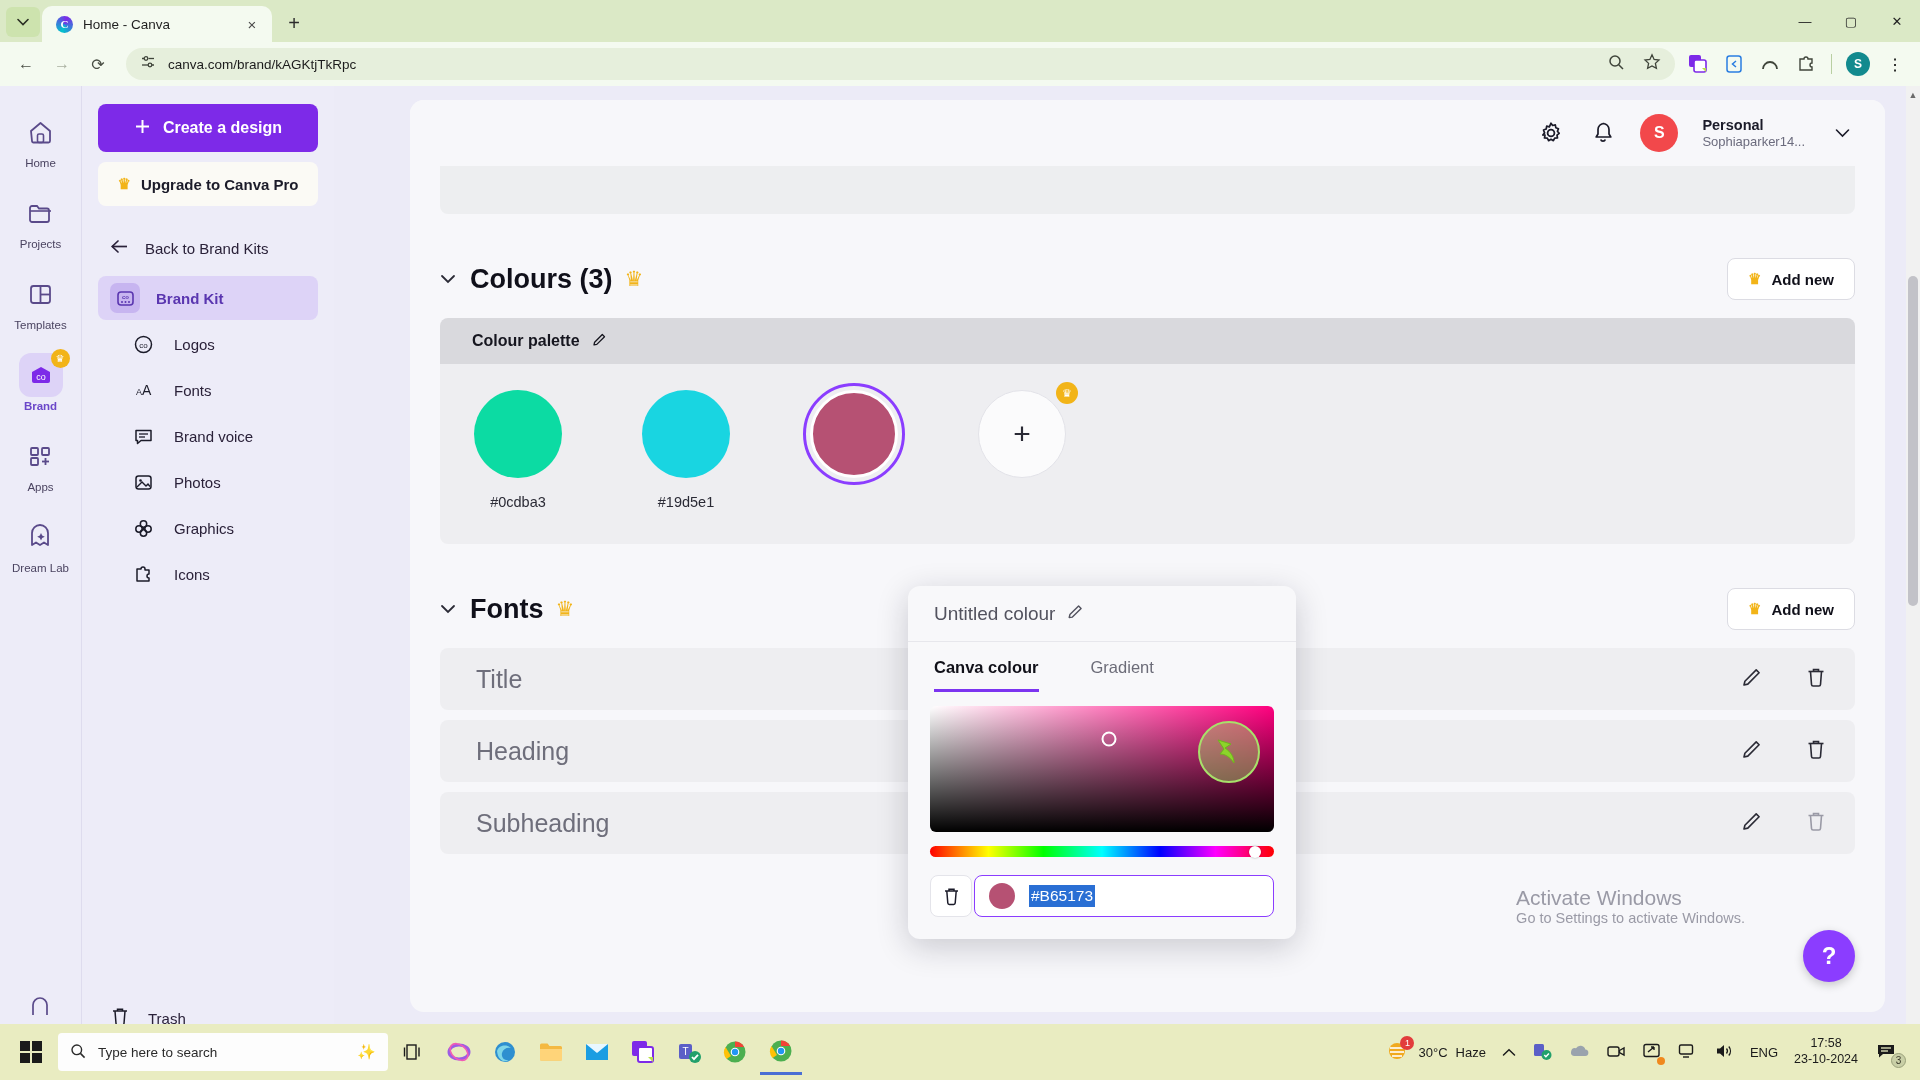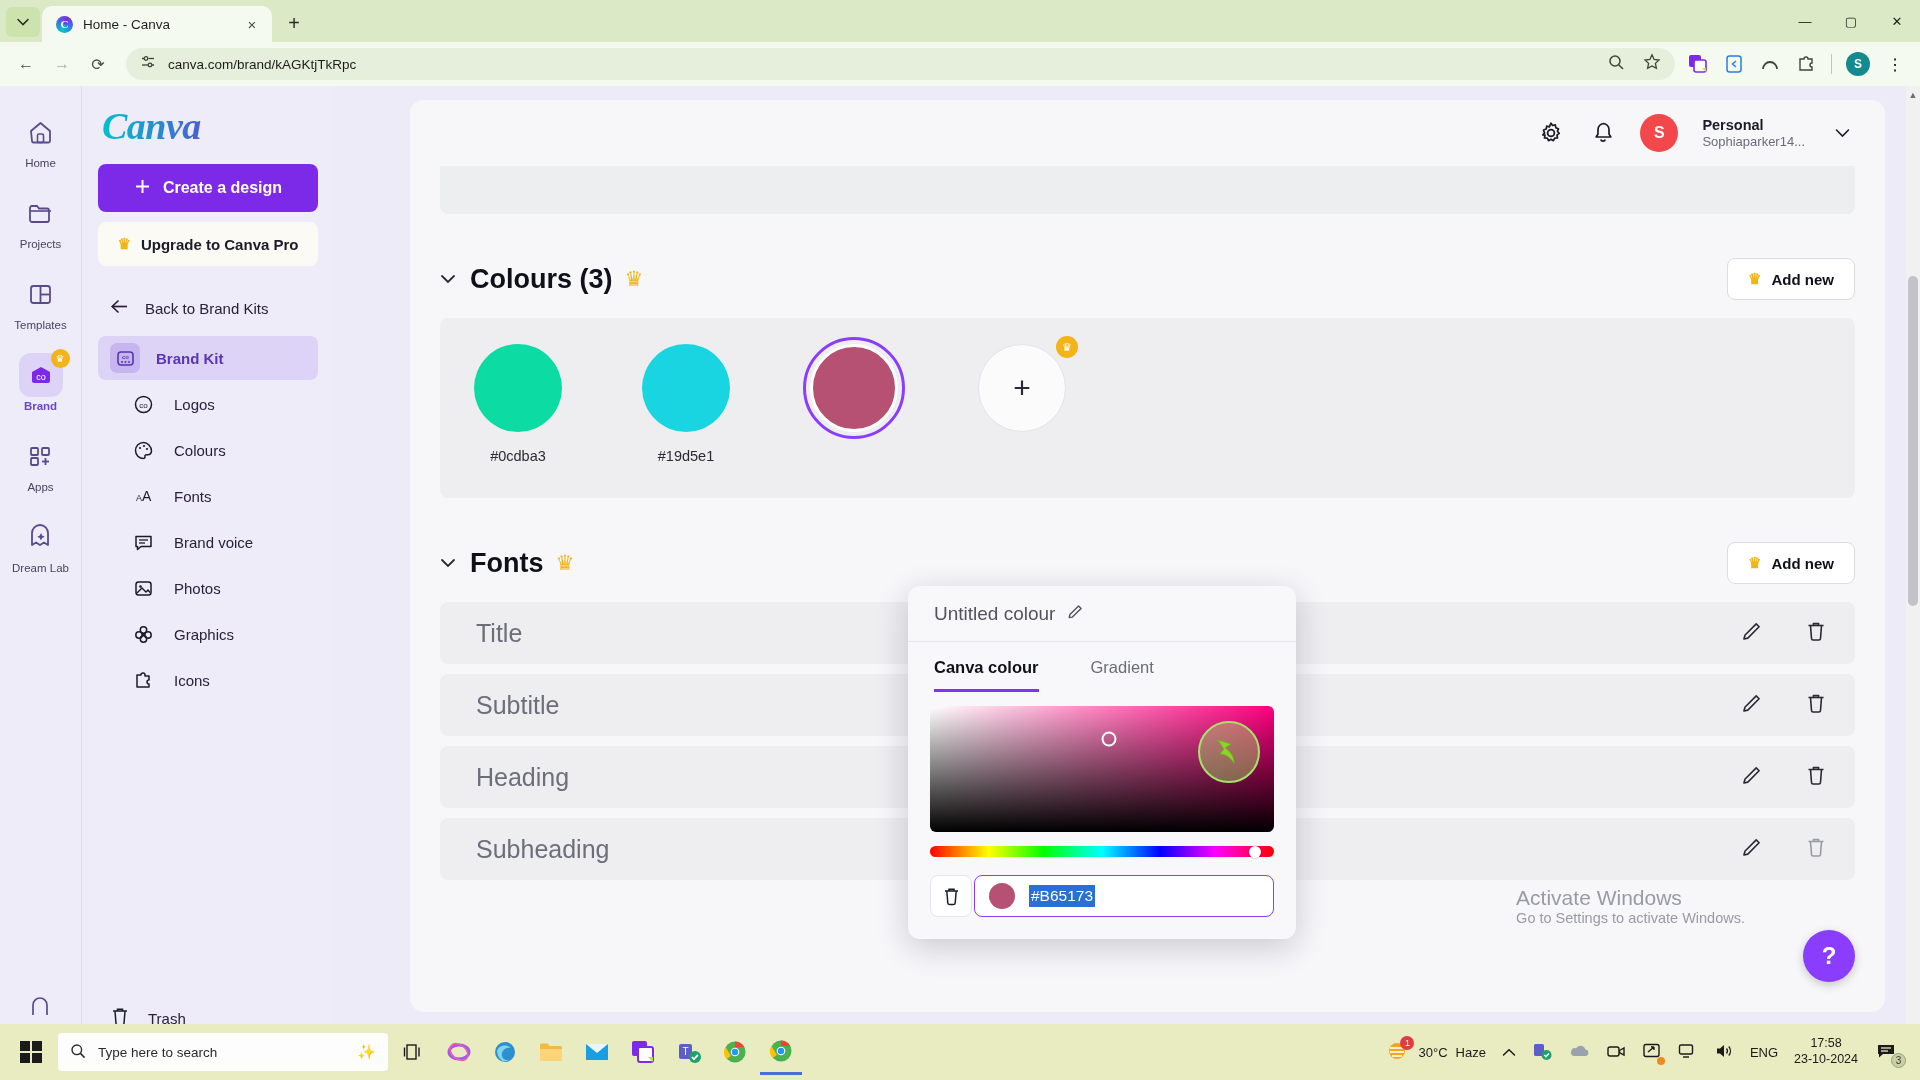--- a/index.html
+++ b/index.html
@@ -647,21 +647,20 @@
       <div class="rail-ico">
         <svg width="26" height="26" viewBox="0 0 26 26">
             <path d="M5 19 V9 a7 7 0 0114 0 v10" stroke="#5a4a8a" stroke-width="1.7" fill="none"></path>
           </svg>
       </div>
       <div class="rail-label">Gl</div>
     </div>
   </div>
 
   <div class="sidebar">
-    <div class="canva-logo">Canva</div>
 
     <div class="create-btn">
       <span>
         <svg width="17" height="17" viewBox="0 0 17 17">
             <line x1="8.5" y1="2" x2="8.5" y2="15" stroke="#fff" stroke-width="2"></line>
             <line x1="2" y1="8.5" x2="15" y2="8.5" stroke="#fff" stroke-width="2"></line>
           </svg>
       </span>
       <span>Create a design</span>
     </div>
@@ -697,31 +696,20 @@
 
       <div class="nav-sub">
         <div class="nav-row">
           <span class="nav-ico">
             <svg width="21" height="21" viewBox="0 0 21 21">
                 <circle cx="10.5" cy="10.5" r="8" stroke="#1b1b29" stroke-width="1.5" fill="none"></circle>
                 <text x="10.5" y="14" font-size="8" fill="#1b1b29" text-anchor="middle" font-family="Liberation Sans">co</text>
               </svg>
           </span>
           <span>Logos</span>
-        </div>
-        <div class="nav-row">
-          <span class="nav-ico">
-            <svg width="21" height="21" viewBox="0 0 21 21">
-                <path d="M10.5 2.5a8 8 0 100 16c1 0 1.6-.8 1.4-1.6-.3-1.2.6-2.2 1.8-2.2h1.3a3.5 3.5 0 003.5-3.6c-.2-4.8-4-8.6-8-8.6z" stroke="#1b1b29" stroke-width="1.5" fill="none"></path>
-                <circle cx="7" cy="8" r="1.1" fill="#1b1b29"></circle>
-                <circle cx="11" cy="6" r="1.1" fill="#1b1b29"></circle>
-                <circle cx="14" cy="9" r="1.1" fill="#1b1b29"></circle>
-              </svg>
-          </span>
-          <span>Colours</span>
         </div>
         <div class="nav-row">
           <span class="nav-ico">
             <svg width="23" height="21" viewBox="0 0 23 21">
                 <text x="4" y="15" font-size="9" fill="#1b1b29" font-family="Liberation Sans">A</text>
                 <text x="10" y="15" font-size="14" fill="#1b1b29" font-family="Liberation Sans">A</text>
               </svg>
           </span>
           <span>Fonts</span>
         </div>
@@ -821,20 +809,28 @@
         </span>
         <span class="sec-title">Colours (3)</span>
         <span class="sec-crown">♛</span>
         <span class="addnew-btn">
           <span style="color:#f2b418;">♛</span>
           <span>Add new</span>
         </span>
       </div>
 
       <div class="palette-box">
+        <div class="palette-head">
+          <span>Colour palette</span>
+          <span>
+            <svg width="15" height="15" viewBox="0 0 15 15">
+                <path d="M2 12.8 L2.6 10.2 L10.3 2.5 L12.5 4.7 L4.8 12.4 Z" stroke="#16161f" stroke-width="1.3" fill="none" stroke-linejoin="round"></path>
+              </svg>
+          </span>
+        </div>
         <div class="palette-body">
           <div class="swatch-col">
             <div class="swatch" style="background:#0cdba3"></div>
             <div class="swatch-label">#0cdba3</div>
           </div>
           <div class="swatch-col">
             <div class="swatch" style="background:#19d5e1"></div>
             <div class="swatch-label">#19d5e1</div>
           </div>
           <div class="swatch-col">
@@ -857,37 +853,20 @@
         <span class="sec-crown">♛</span>
         <span class="addnew-btn">
           <span style="color:#f2b418;">♛</span>
           <span>Add new</span>
         </span>
       </div>
 
       <div class="font-rows">
         <div class="font-row">
           <span class="label">Title</span>
-          <span class="acts">
-            <span>
-              <svg width="22" height="22" viewBox="0 0 22 22">
-                  <path d="M3 19 L3.9 15.2 L15.2 3.9 L18.1 6.8 L6.8 18.1 Z" stroke="#2a2a35" stroke-width="1.6" fill="none" stroke-linejoin="round"></path>
-                </svg>
-            </span>
-            <span>
-              <svg width="22" height="22" viewBox="0 0 22 22">
-                  <path d="M3.5 5.5h15" stroke="#2a2a35" stroke-width="1.6"></path>
-                  <path d="M8.5 5.5V3.6h5v1.9" stroke="#2a2a35" stroke-width="1.6" fill="none"></path>
-                  <path d="M5.5 5.5l1 13a1.6 1.6 0 001.6 1.5h5.8a1.6 1.6 0 001.6-1.5l1-13" stroke="#2a2a35" stroke-width="1.6" fill="none"></path>
-                </svg>
-            </span>
-          </span>
-        </div>
-        <div class="font-row">
-          <span class="label">Subtitle</span>
           <span class="acts">
             <span>
               <svg width="22" height="22" viewBox="0 0 22 22">
                   <path d="M3 19 L3.9 15.2 L15.2 3.9 L18.1 6.8 L6.8 18.1 Z" stroke="#2a2a35" stroke-width="1.6" fill="none" stroke-linejoin="round"></path>
                 </svg>
             </span>
             <span>
               <svg width="22" height="22" viewBox="0 0 22 22">
                   <path d="M3.5 5.5h15" stroke="#2a2a35" stroke-width="1.6"></path>
                   <path d="M8.5 5.5V3.6h5v1.9" stroke="#2a2a35" stroke-width="1.6" fill="none"></path>

